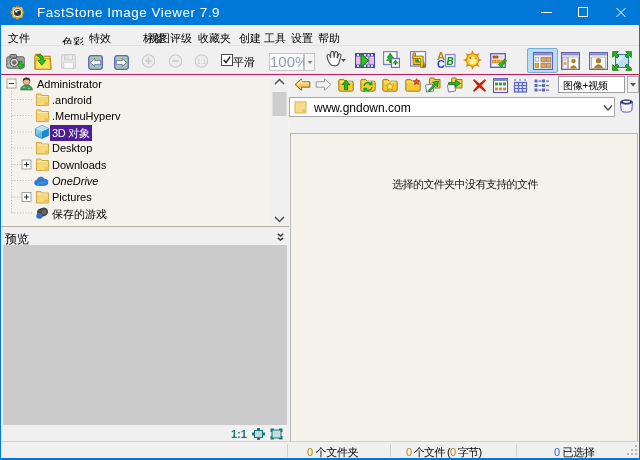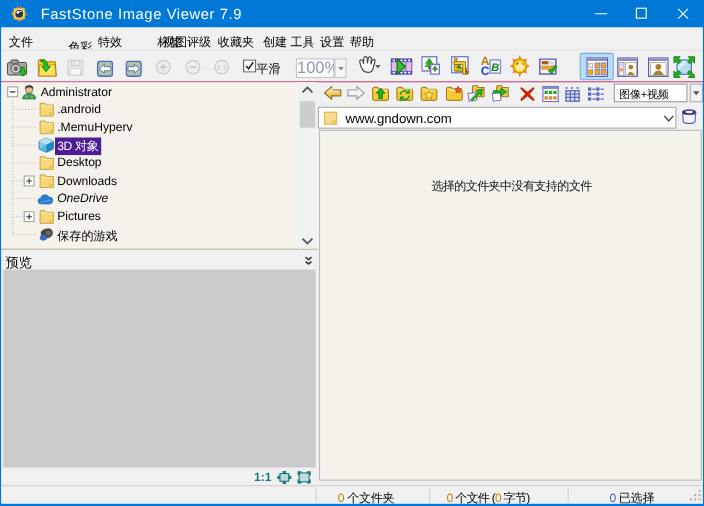--- a/index.html
+++ b/index.html
@@ -485,21 +485,21 @@
       <path d="M1,1.5 L5,6 L9,1.5" stroke="#444" stroke-width="1.2" fill="none"></path>
     </svg>
   </div>
 
   <svg class="abs" style="left:330px;top:24px;" width="15" height="14" viewBox="0 0 15 14">
     <path d="M1.5,3 L2.2,11.5 Q2.5,13.2 7.5,13.2 Q12.5,13.2 12.8,11.5 L13.5,3 Z" fill="#f6f6f6" stroke="#5858c0" stroke-width="1"></path>
     <ellipse cx="7.5" cy="3" rx="6" ry="2.2" fill="#2a2a2a" stroke="#5858c0" stroke-width="1"></ellipse>
     <ellipse cx="7.5" cy="2.8" rx="3.6" ry="1.1" fill="#e8e8e8"></ellipse>
   </svg>
 
-  <div class="abs" style="left:1px;top:43px;width:348px;height:319px;background:#f4f2ea;border:1px solid #b9b9b9;">
+  <div class="abs" style="left:1px;top:58px;width:348px;height:319px;background:#f4f2ea;border:1px solid #b9b9b9;">
     <div class="abs" style="left:0;top:43px;width:348px;text-align:center;font-size:11px;letter-spacing:-0.6px;color:#111;">选择的文件夹中没有支持的文件</div>
   </div>
 </div>
 
 <div class="abs" style="left:1px;top:441px;width:638px;height:17px;background:#f0f0f0;border-top:1px solid #d0d0d0;font-size:11px;">
   <div class="abs" style="left:286px;top:2px;width:1px;height:13px;background:#d0d0d0;"></div>
   <div class="abs" style="left:389px;top:2px;width:1px;height:13px;background:#d0d0d0;"></div>
   <div class="abs" style="left:515px;top:2px;width:1px;height:13px;background:#d0d0d0;"></div>
   <div class="abs" style="left:306px;top:3px;letter-spacing:-0.3px;"><span style="color:#b8860b;">0</span> <span>个文件夹</span></div>
   <div class="abs" style="left:405px;top:3px;letter-spacing:-0.7px;"><span style="color:#b8860b;">0</span> 个文件 (<span style="color:#b8860b;">0</span> 字节)</div>

